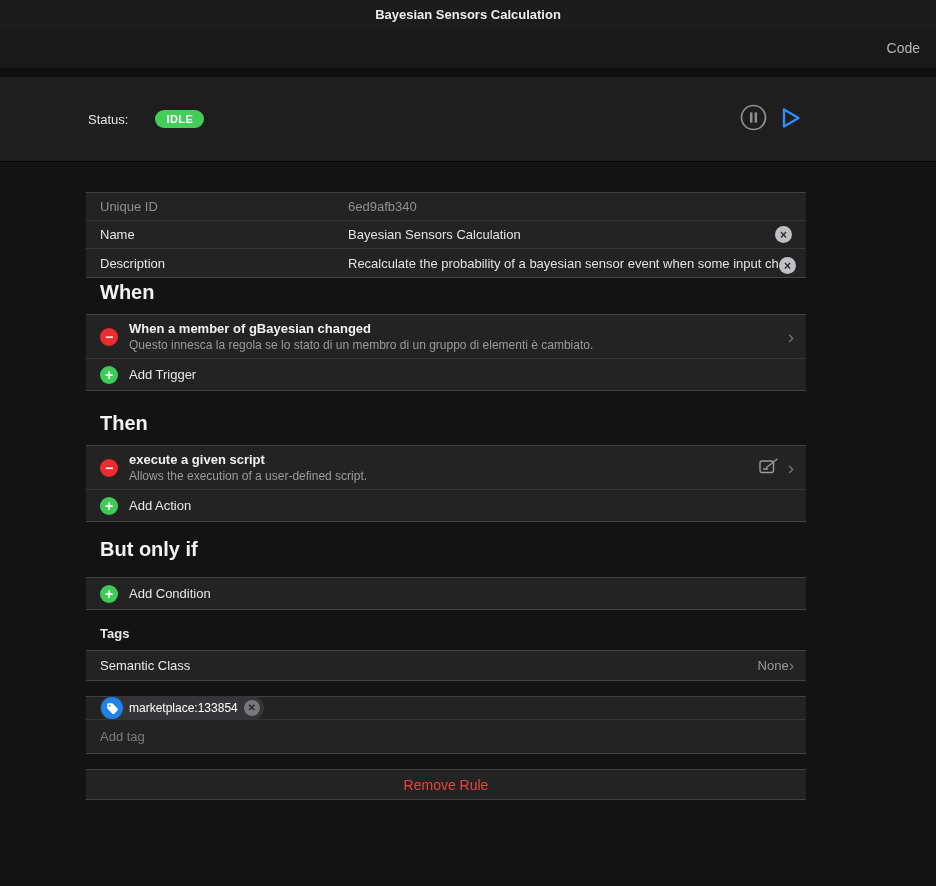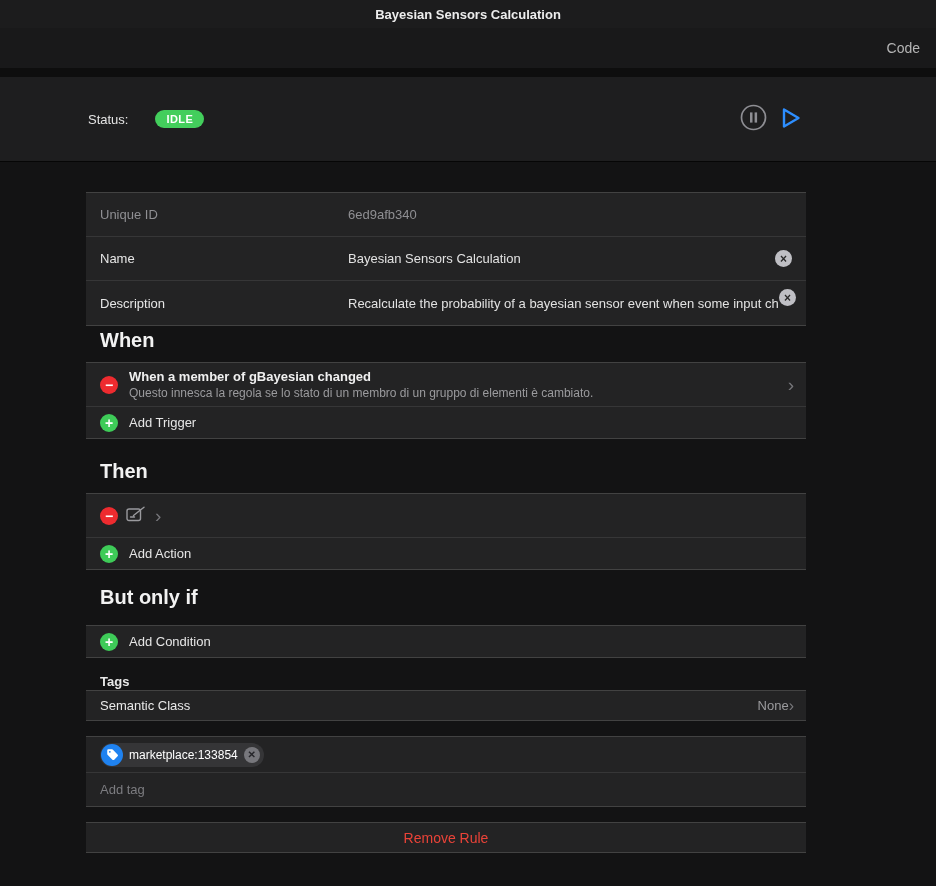--- a/index.html
+++ b/index.html
@@ -39,21 +39,21 @@
   .icon-btn { display:flex; align-items:center; justify-content:center; cursor:pointer; background:none; border:none; }
   
   .page { padding-left:86px; }
   .card {
     width:720px; background:#232324;
     border-top:1px solid rgba(255,255,255,.14);
     border-bottom:1px solid rgba(255,255,255,.14);
   }
   .details-card { margin-top:30px; }
   .form-row {
-    height:44px; display:flex; align-items:center;
+    height:28px; display:flex; align-items:center;
     padding:0 14px; position:relative; font-size:13px;
     border-bottom:1px solid rgba(255,255,255,.09);
     justify-content:center;
   }
   .form-row:last-child { border-bottom:none; }
   .form-label { width:248px; flex:none; color:#e6e6e6; }
   .form-value { flex:1; white-space:nowrap; overflow:hidden; color:#e2e2e2; }
   .dim { color:#8f8f93; }
   .clear-btn {
     width:17px; height:17px; border-radius:50%;
@@ -102,30 +102,30 @@
   .rule-subtitle { font-size:12px; color:#9b9b9e; margin-top:2px; }
   .chevron { color:#76767a; font-size:19px; line-height:1; font-weight:normal; }
   .rule-end-icons { display:flex; align-items:center; gap:8px; margin-left:8px; }
   .add-row {
     display:flex; align-items:center; gap:11px;
     height:31px; padding:0 14px; font-size:13px; color:#e6e6e6;
     cursor:pointer;
   }
   
   .tags-title { margin-top:16px; padding-left:14px; font-size:13px; font-weight:bold; }
-  .semantic-card { margin-top:1px; }
+  .semantic-card { margin-top:9px; }
   .semantic-row {
     height:29px; display:flex; align-items:center; justify-content:space-between;
     padding:0 12px 0 14px; font-size:13px; cursor:pointer;
   }
   .none-val { color:#9b9b9e; display:flex; align-items:center; }
   .none-val .chevron { font-size:16px; }
   .tags-card { margin-top:15px; }
   .chip-row {
-    height:36px; display:flex; align-items:center;
+    height:23px; display:flex; align-items:center;
     padding:0 14px; border-bottom:1px solid rgba(255,255,255,.09);
   }
   .chip {
     display:flex; align-items:center; gap:6px;
     background:#353537; border-radius:12px; height:24px;
     padding:0 4px 0 1px;
   }
   .chip-icon {
     width:22px; height:22px; border-radius:50%; background:#1f82f0;
     display:flex; align-items:center; justify-content:center; flex:none;
@@ -219,20 +219,24 @@
     <div class="add-row">
       <span class="circle-btn plus">+</span>
       <span>Add Trigger</span>
     </div>
   </div>
 
   <h2 class="section-heading h-then">Then</h2>
   <div class="card rule-card">
     <div class="rule-item">
       <button class="circle-btn minus">−</button>
+      <div class="rule-text">
+        <div class="rule-title">execute a given script</div>
+        <div class="rule-subtitle">Allows the execution of a user-defined script.</div>
+      </div>
       <div class="rule-end-icons">
         <span>
           <svg width="21" height="17" viewBox="0 0 21 17">
               <rect x="1" y="4" width="13.5" height="11.5" rx="2" fill="none" stroke="#9a9a9e" stroke-width="1.4"></rect>
               <path d="M7.5 10.5 L18 2.2 M4.5 12 h4" stroke="#9a9a9e" stroke-width="1.4" fill="none" stroke-linecap="round"></path>
             </svg>
         </span>
         <span class="chevron">›</span>
       </div>
     </div>

